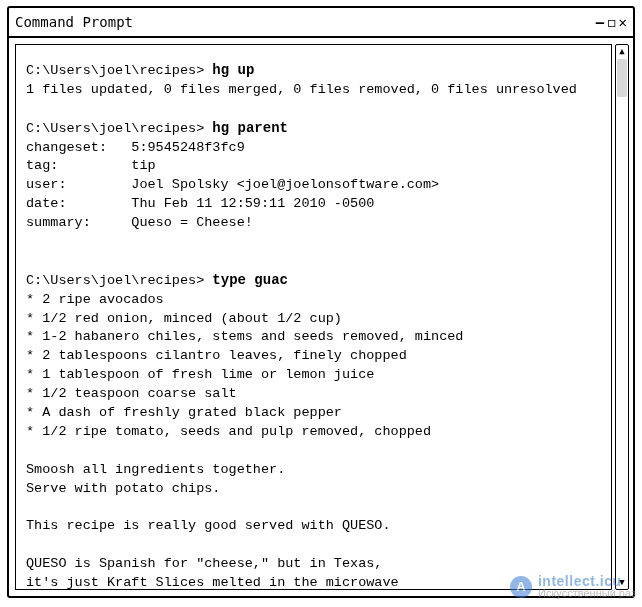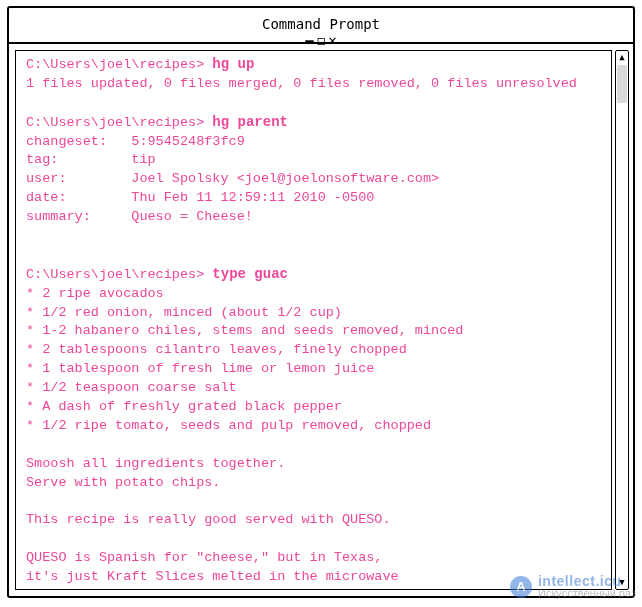--- a/index.html
+++ b/index.html
@@ -17,53 +17,52 @@
       left: 7px;
       width: 628px;
       height: 592px;
       border: 2px solid #000;
       border-radius: 3px;
       background: #fff;
       display: flex;
       flex-direction: column;
     }
     .titlebar {
-      height: 36px;
+      height: 30px;
       border-bottom: 2px solid #000;
       display: flex;
       align-items: center;
-      padding: 8px 6px;
+      padding: 1px 6px;
       font-size: 14px;
-      flex-direction: column;
     }
     .titlebar .title { flex: 1; }
     .win-controls {
       display: flex;
       gap: 3px;
       font-family: monospace;
       font-size: 14px;
       font-weight: bold;
     }
     .win-controls span { cursor: pointer; }
     .client {
       flex: 1;
       padding: 6px 4px 6px 6px;
       display: flex;
       overflow: hidden;
     }
     .terminal {
       flex: 1;
       border: 1.5px solid #000;
-      padding: 4px 10px;
+      padding: 16px 10px;
       font-family: "Courier New", monospace;
       font-size: 13.5px;
       line-height: 1.4;
       white-space: pre-wrap;
       overflow: hidden;
-      color: #ec4899;
+      color: #000000;
     }
     .prompt-line { display: block; }
     .prompt-path { }
     .cmd { font-weight: bold; font-size: 14px; }
     .out { }
     .blank { height: 1.4em; }
     .scrollbar {
       width: 14px;
       margin-left: 3px;
       border: 1.5px solid #000;

